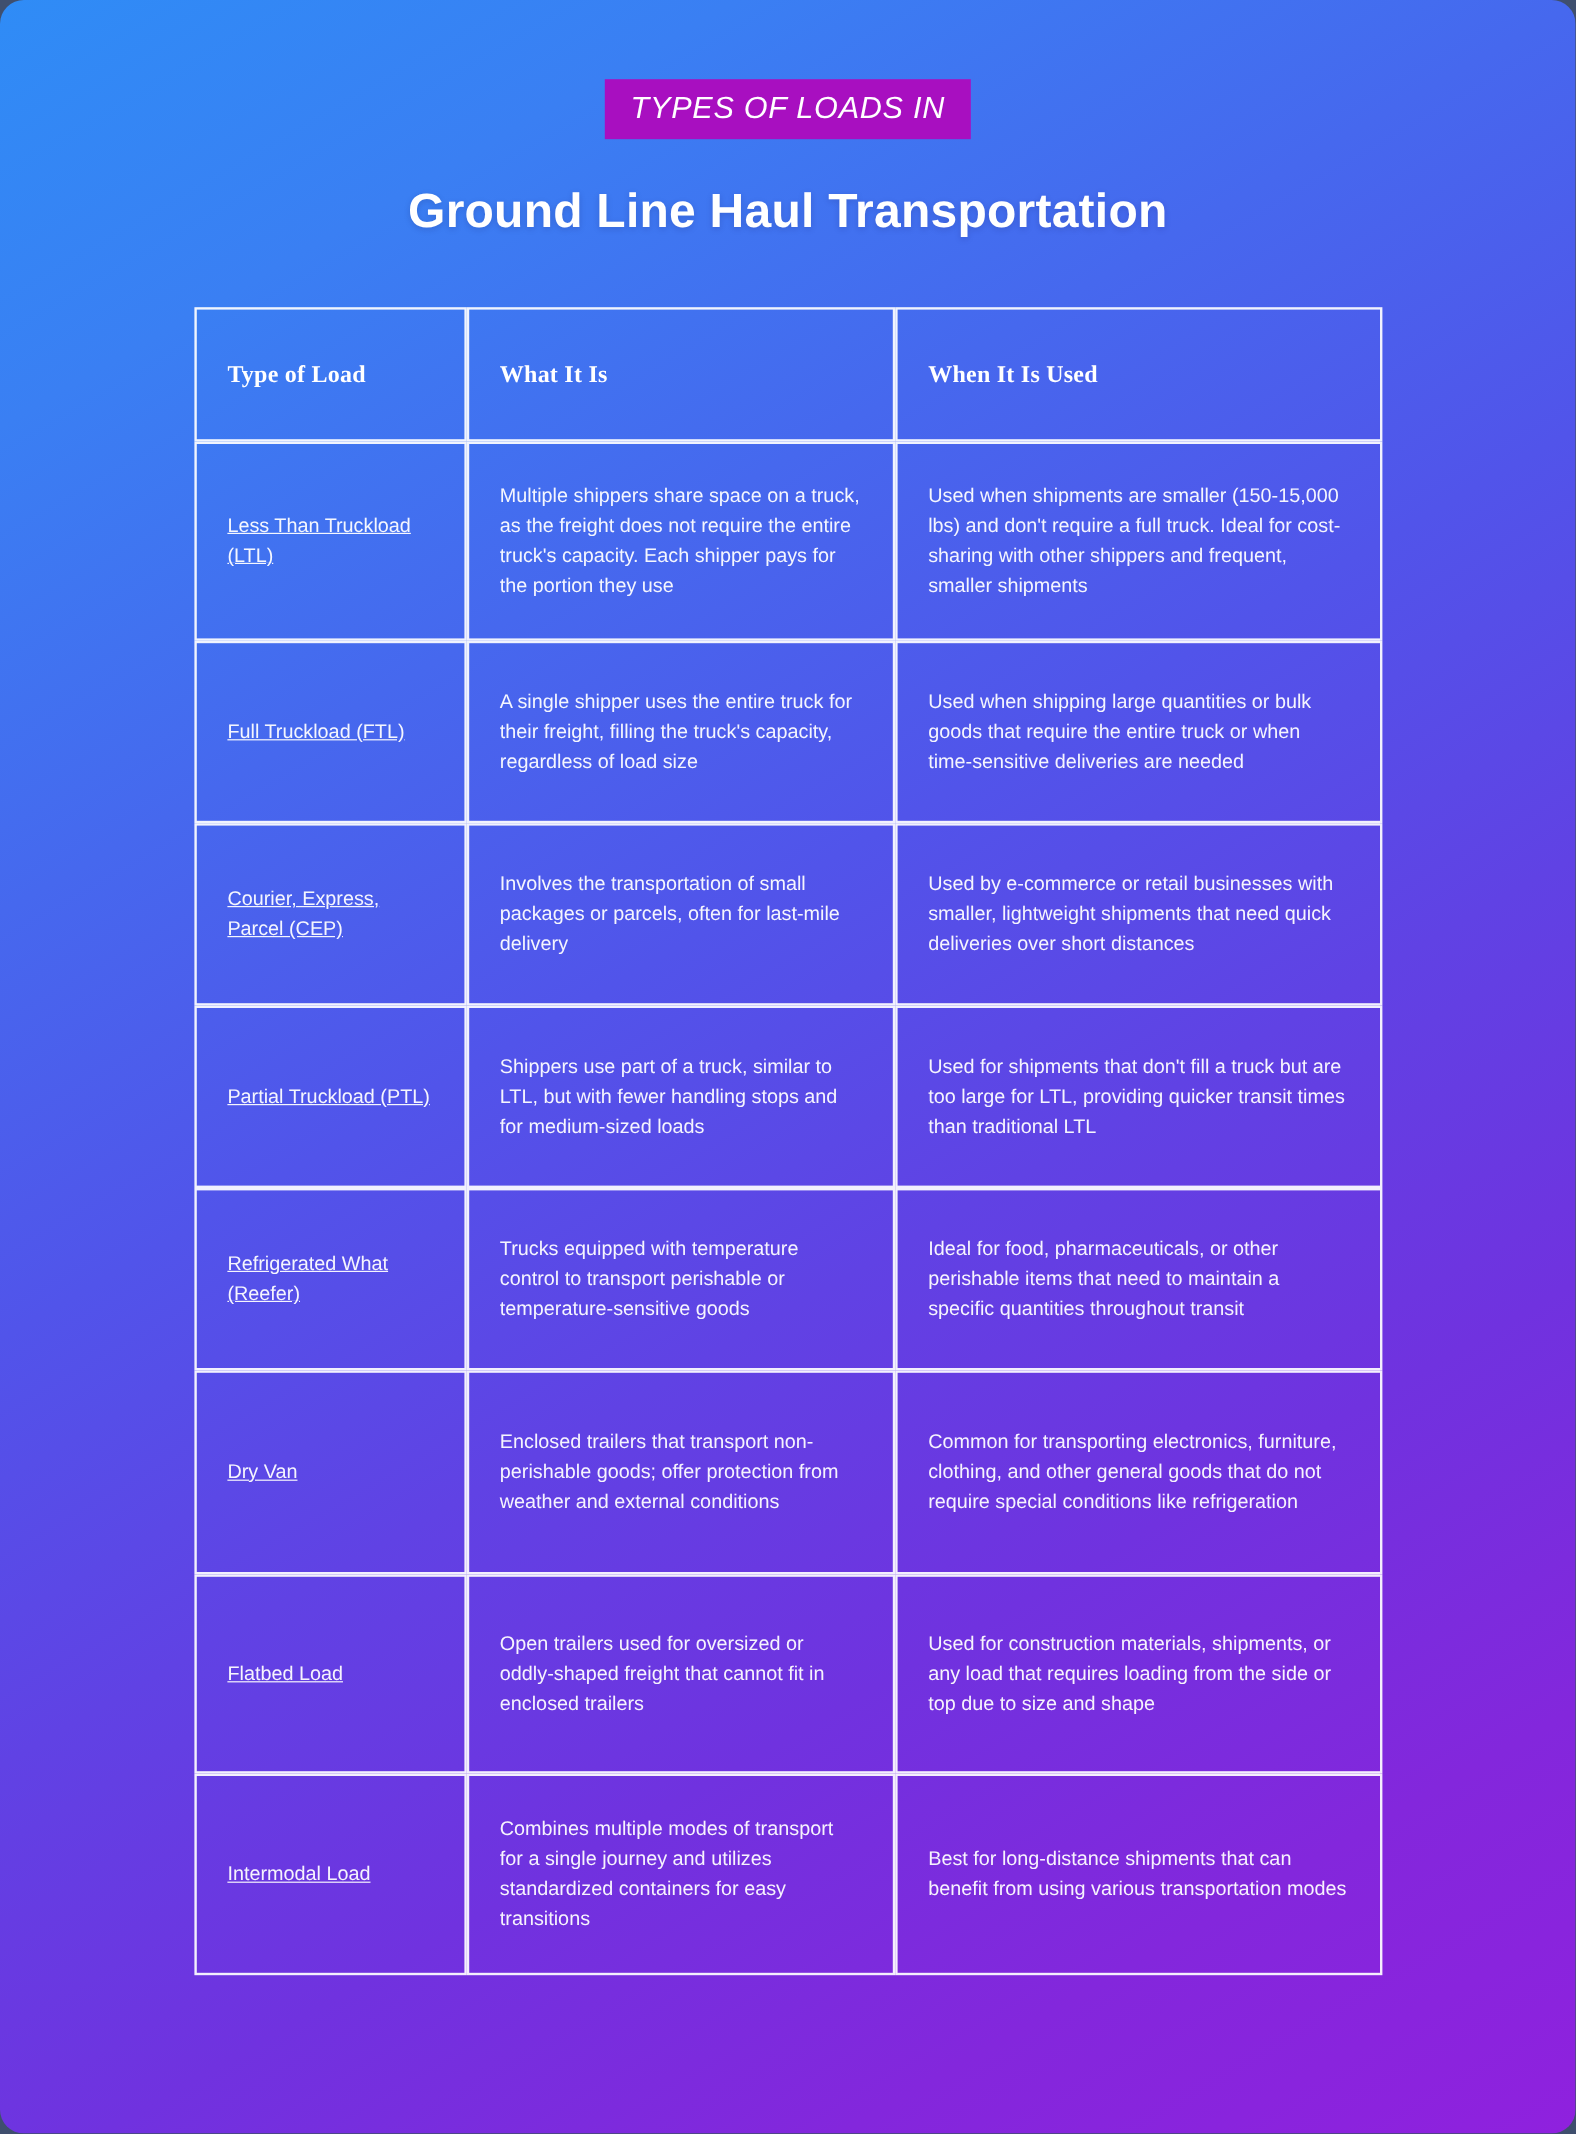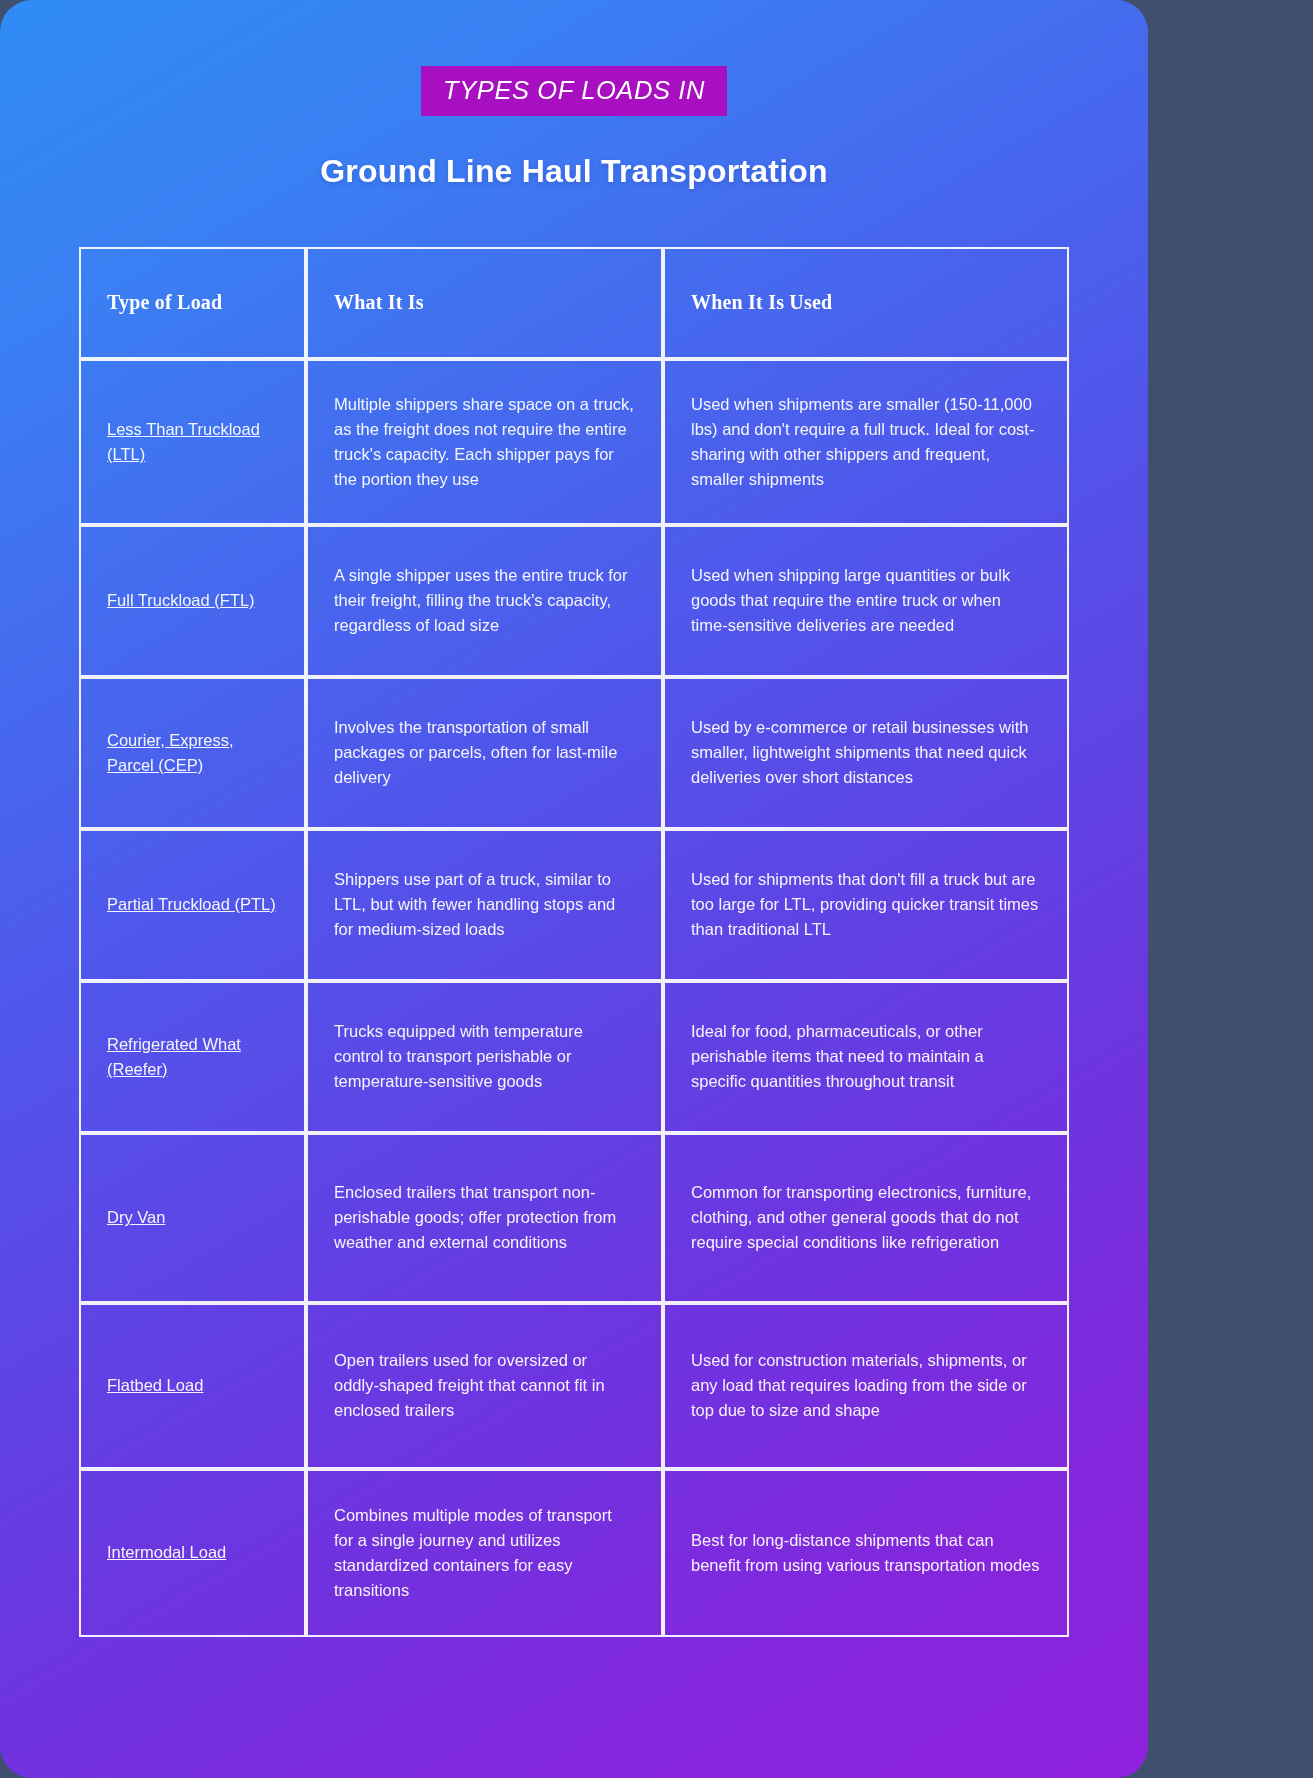--- a/index.html
+++ b/index.html
@@ -9,24 +9,24 @@
   }
   body {
     width: 1313px;
     height: 1778px;
     font-family: "Liberation Sans", sans-serif;
     overflow: hidden;
   }
 
   .poster {
     position: relative;
-    width: 1148px;
+    width: 1313px;
     height: 1778px;
     box-sizing: border-box;
-    border-radius: 32px;
+    border-radius: 20px;
     overflow: hidden;
     background:
       linear-gradient(150deg,
         #2f8cf6 0%,
         #3a7ff3 14%,
         #4668ee 30%,
         #5154ea 44%,
         #6042e4 58%,
         #7032df 72%,
         #8327dc 86%,
@@ -53,21 +53,21 @@
     font-size: 25.5px;
     letter-spacing: 0.6px;
     font-weight: 400;
     padding: 10px 22px 11px 22px;
     line-height: 1.15;
   }
 
   .title {
     margin: 36px 0 0 0;
     color: #ffffff;
-    font-size: 32px;
+    font-size: 40px;
     font-weight: bold;
     letter-spacing: 0.2px;
     line-height: 1.2;
     text-shadow: 0 2px 5px rgba(20,20,90,0.18);
   }
 
   
   .table-wrap {
     margin: 56px auto 0 auto;
     width: 990px;
@@ -151,21 +151,21 @@
           <th>Type of Load</th>
           <th>What It Is</th>
           <th>When It Is Used</th>
         </tr>
       </thead>
       <tbody>
 
         <tr class="r-ltl">
           <td class="cell-type">Less Than Truckload (LTL)</td>
           <td>Multiple shippers share space on a truck, as the freight does not require the entire truck's capacity. Each shipper pays for the portion they use</td>
-          <td>Used when shipments are smaller (150-11,000 lbs) and don't require a full truck. Ideal for cost-sharing with other shippers and frequent, smaller shipments</td>
+          <td>Used when shipments are smaller (150-15,000 lbs) and don't require a full truck. Ideal for cost-sharing with other shippers and frequent, smaller shipments</td>
         </tr>
 
         <tr class="r-ftl">
           <td class="cell-type">Full Truckload (FTL)</td>
           <td>A single shipper uses the entire truck for their freight, filling the truck's capacity, regardless of load size</td>
           <td>Used when shipping large quantities or bulk goods that require the entire truck or when time-sensitive deliveries are needed</td>
         </tr>
 
         <tr class="r-cep">
           <td class="cell-type">Courier, Express, Parcel (CEP)</td>

